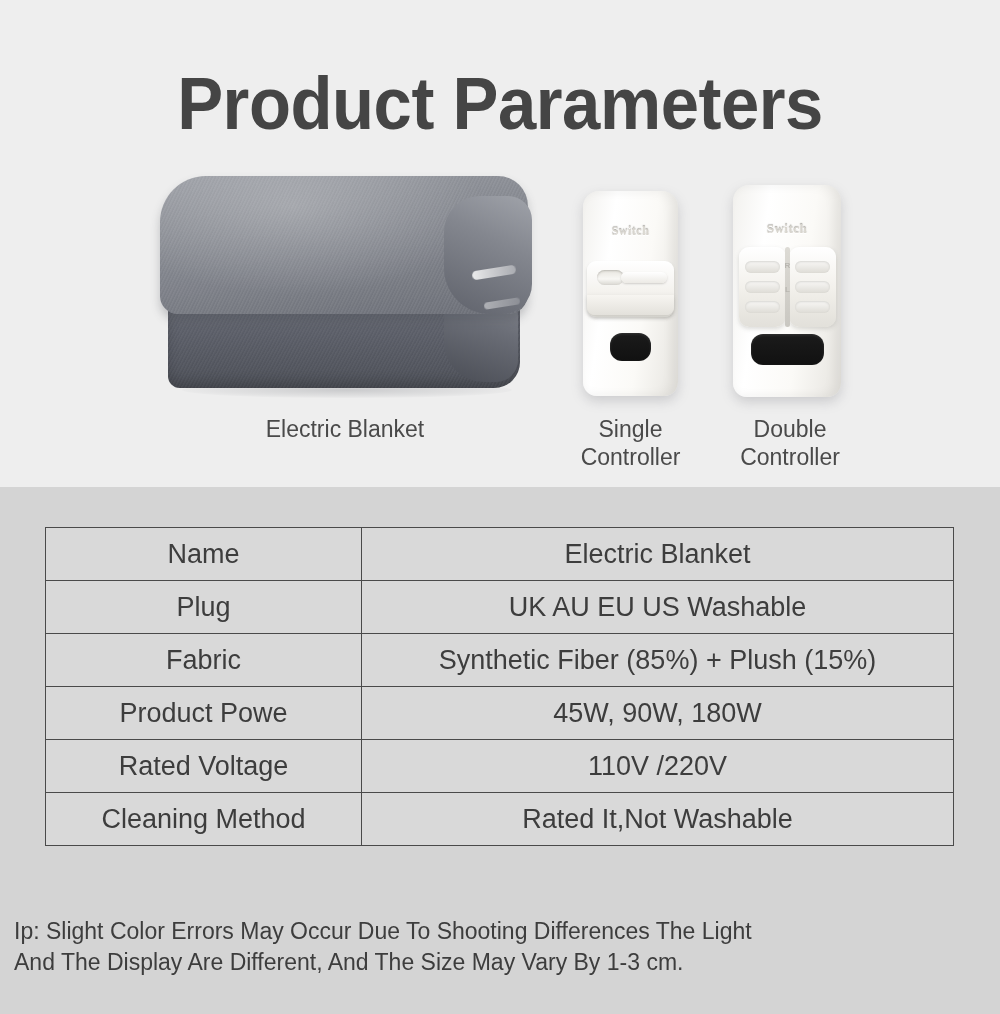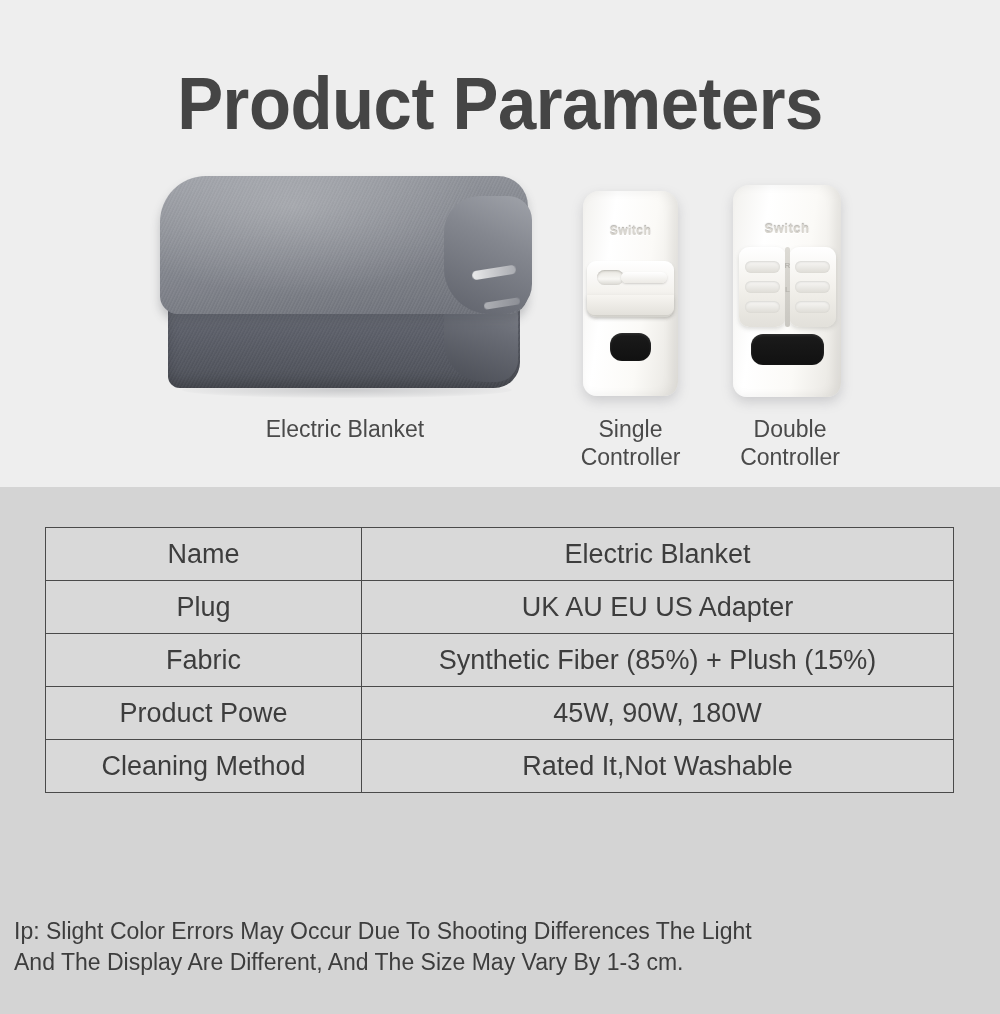--- a/index.html
+++ b/index.html
@@ -175,20 +175,21 @@
     position: absolute;
     left: 0;
     width: 100%;
     text-align: center;
     font-size: 13px;
     font-weight: bold;
     letter-spacing: 0.5px;
     color: #d8d5ce;
     text-shadow: 0 1px 0 #ffffff, 0 -1px 1px rgba(150,148,142,0.8);
     user-select: none;
+    font-family: Liberation Serif, serif;
   }
   .ctrl-single .ctrl-brand { top: 33px; font-size: 12px; }
   .ctrl-double .ctrl-brand { top: 36px; font-size: 13px; }
 
   
   .slider-house {
     position: absolute;
     left: 4px;
     top: 70px;
     width: 87px;
@@ -420,29 +421,33 @@
   </div>
 
   <table class="spec-table">
     <tbody>
         <tr>
           <td class="label">Name</td>
           <td class="value">Electric Blanket</td>
         </tr>
         <tr>
           <td class="label">Plug</td>
-          <td class="value">UK AU EU US Adapter</td>
+          <td class="value">UK AU EU US Washable</td>
         </tr>
         <tr>
           <td class="label">Fabric</td>
           <td class="value">Synthetic Fiber (85%) + Plush (15%)</td>
         </tr>
         <tr>
           <td class="label">Product Powe</td>
           <td class="value">45W, 90W, 180W</td>
+        </tr>
+        <tr>
+          <td class="label">Rated Voltage</td>
+          <td class="value">110V /220V</td>
         </tr>
         <tr>
           <td class="label">Cleaning Method</td>
           <td class="value">Rated It,Not Washable</td>
         </tr>
       </tbody>
   </table>
 
   <div class="footnote">
     <div>Ip: Slight Color Errors May Occur Due To Shooting Differences The Light</div>

